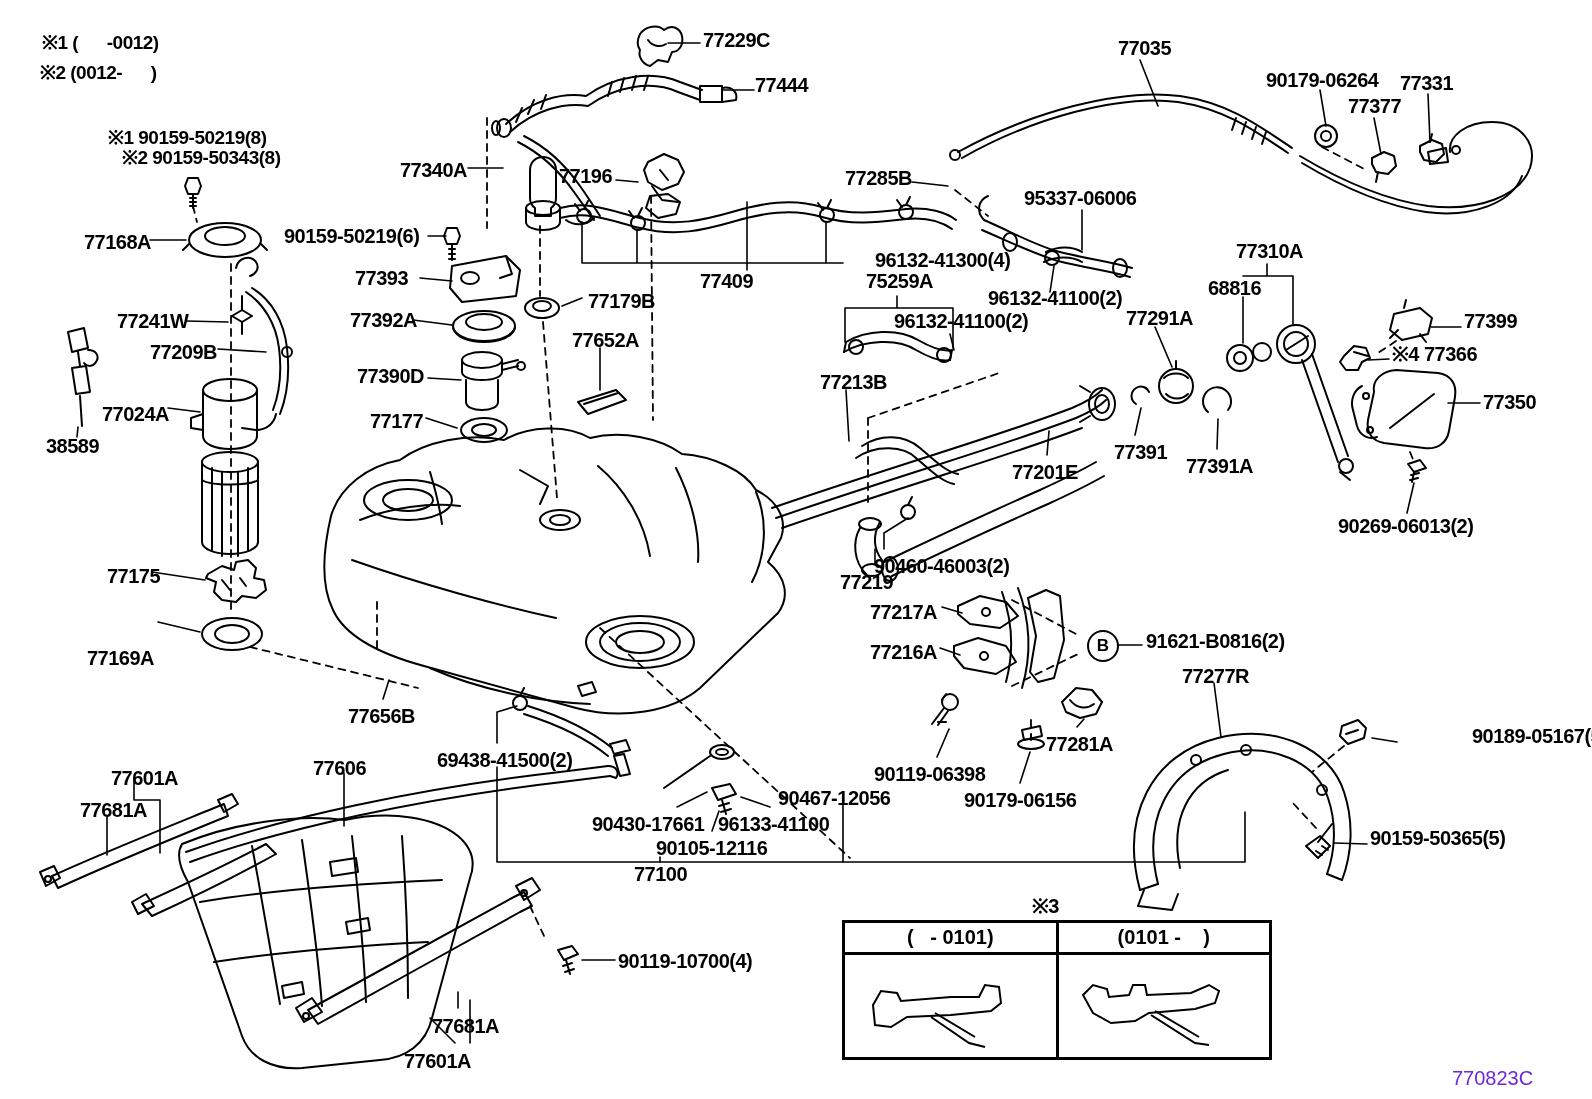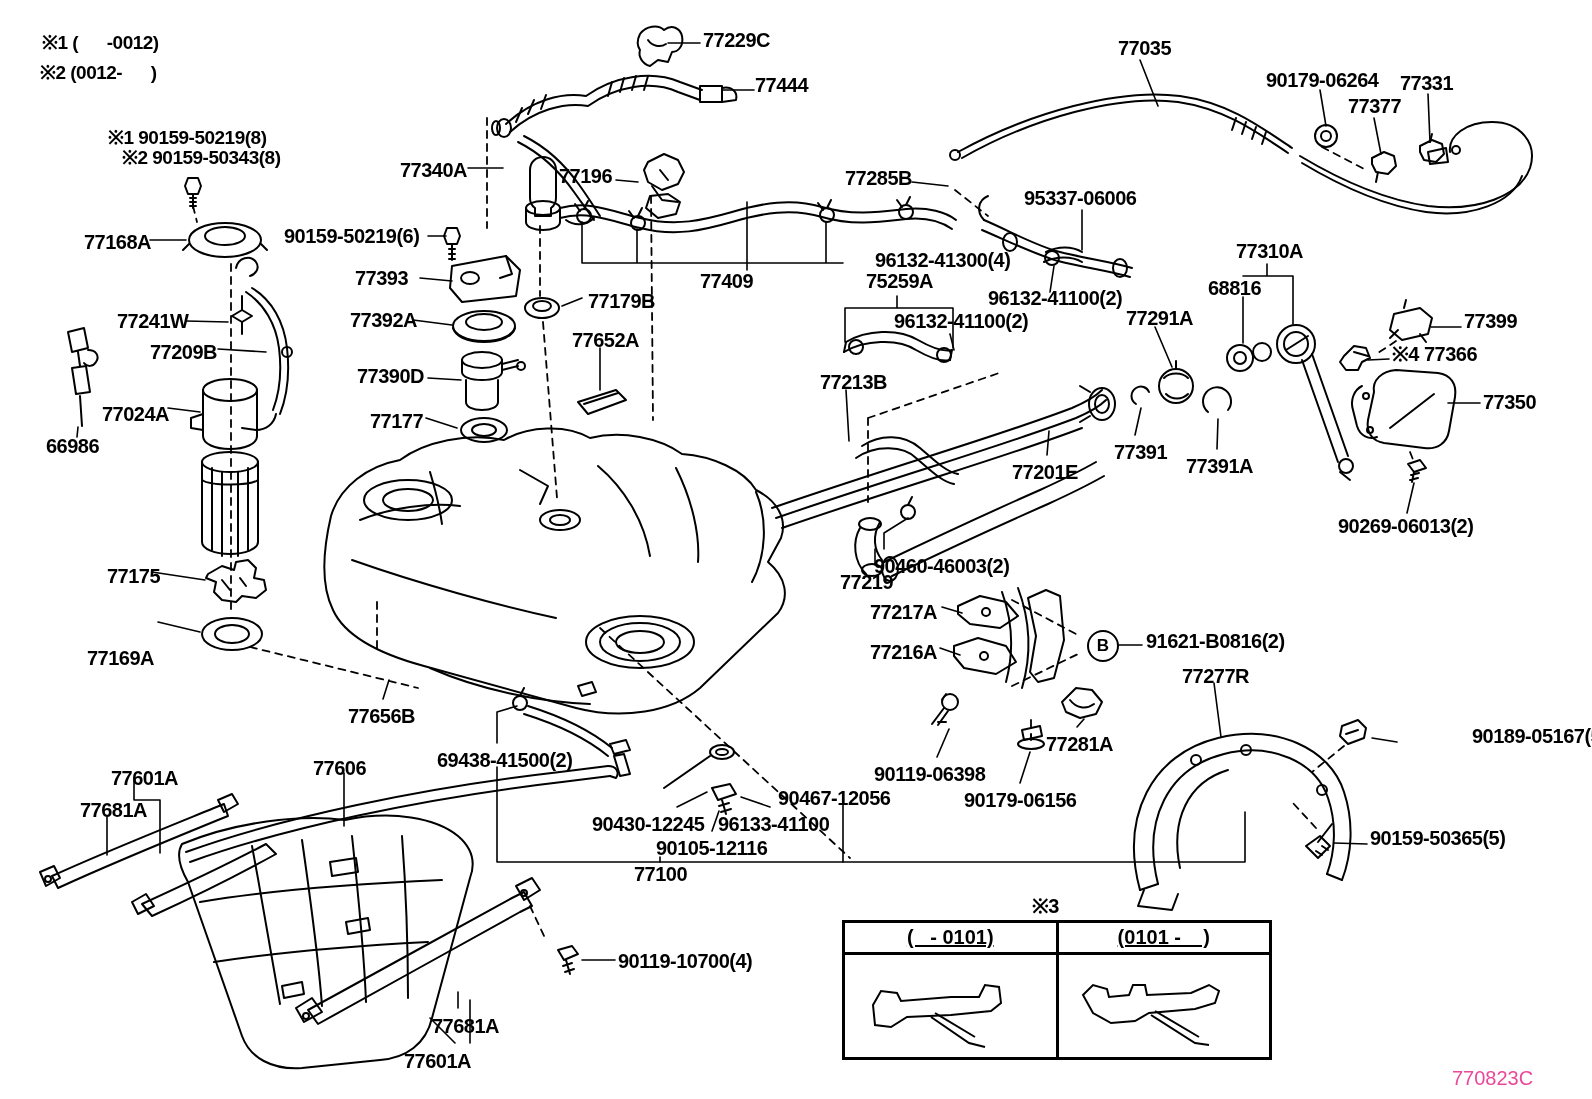--- a/index.html
+++ b/index.html
@@ -3,29 +3,29 @@
 <meta charset="utf-8">
 <style>
   html,body{margin:0;padding:0;background:#fff;}
   #stage{position:relative;width:1592px;height:1099px;background:#ffffff;overflow:hidden;
          font-family:"Liberation Sans",sans-serif;color:#000;}
   #art{position:absolute;left:0;top:0;}
   .lbl{position:absolute;font:700 20px/1.05 "Liberation Sans",sans-serif;
        letter-spacing:-0.5px;white-space:pre;color:#000;}
   .note{position:absolute;font:700 19px/1.05 "Liberation Sans",sans-serif;
         letter-spacing:-0.5px;white-space:pre;color:#000;}
-  .code{position:absolute;font:400 20px/1.05 "Liberation Sans",sans-serif;color:#ec4899;}
+  .code{position:absolute;font:400 20px/1.05 "Liberation Sans",sans-serif;color:#6d28d9;}
   .bmark{position:absolute;width:28px;height:28px;border:2px solid #000;border-radius:50%;
          display:flex;align-items:center;justify-content:center;
          font:700 17px "Liberation Sans",sans-serif;background:#fff;}
   .tbl{position:absolute;left:842px;top:920px;width:424px;height:134px;
        border:3px solid #000;display:flex;flex-direction:column;background:#fff;}
   .tbl-head{display:flex;height:30px;border-bottom:3px solid #000;}
   .tbl-head .cell{flex:1;display:flex;align-items:center;justify-content:center;
-        font:700 20px "Liberation Sans",sans-serif;white-space:pre;text-decoration:underline;}
+        font:700 20px "Liberation Sans",sans-serif;white-space:pre;}
   .tbl-body{display:flex;flex:1;}
   .tbl-body .cell{flex:1;position:relative;}
   .cell.right{border-left:3px solid #000;}
 </style>
 </head>
 <body>
 
 <div id="stage">
 
 <svg id="art" width="1592" height="1099" viewBox="0 0 1592 1099">
@@ -389,41 +389,41 @@
 <div class="lbl" style="left:572px;top:330px">77652A</div>
 <div class="lbl" style="left:1392px;top:344px">※4 77366</div>
 <div class="lbl" style="left:357px;top:366px">77390D</div>
 <div class="lbl" style="left:820px;top:372px">77213B</div>
 <div class="lbl" style="left:1483px;top:392px">77350</div>
 <div class="lbl" style="left:102px;top:404px">77024A</div>
 <div class="lbl" style="left:370px;top:411px">77177</div>
 <div class="lbl" style="left:1114px;top:442px">77391</div>
 <div class="lbl" style="left:1012px;top:462px">77201E</div>
 <div class="lbl" style="left:1186px;top:456px">77391A</div>
-<div class="lbl" style="left:46px;top:436px">66986</div>
+<div class="lbl" style="left:46px;top:436px">38589</div>
 <div class="lbl" style="left:1338px;top:516px">90269-06013(2)</div>
 <div class="lbl" style="left:874px;top:556px">90460-46003(2)</div>
 <div class="lbl" style="left:840px;top:572px">77219</div>
 <div class="lbl" style="left:107px;top:566px">77175</div>
 <div class="lbl" style="left:870px;top:602px">77217A</div>
 <div class="lbl" style="left:87px;top:648px">77169A</div>
 <div class="lbl" style="left:1146px;top:631px">91621-B0816(2)</div>
 <div class="lbl" style="left:870px;top:642px">77216A</div>
 <div class="lbl" style="left:1182px;top:666px">77277R</div>
 <div class="lbl" style="left:348px;top:706px">77656B</div>
 <div class="lbl" style="left:437px;top:750px">69438-41500(2)</div>
 <div class="lbl" style="left:1472px;top:726px">90189-05167(5)</div>
 <div class="lbl" style="left:111px;top:768px">77601A</div>
 <div class="lbl" style="left:313px;top:758px">77606</div>
 <div class="lbl" style="left:80px;top:800px">77681A</div>
 <div class="lbl" style="left:778px;top:788px">90467-12056</div>
 <div class="lbl" style="left:874px;top:764px">90119-06398</div>
 <div class="lbl" style="left:964px;top:790px">90179-06156</div>
 <div class="lbl" style="left:1046px;top:734px">77281A</div>
-<div class="lbl" style="left:592px;top:814px">90430-12245</div>
+<div class="lbl" style="left:592px;top:814px">90430-17661</div>
 <div class="lbl" style="left:718px;top:814px">96133-41100</div>
 <div class="lbl" style="left:656px;top:838px">90105-12116</div>
 <div class="lbl" style="left:634px;top:864px">77100</div>
 <div class="lbl" style="left:1370px;top:828px">90159-50365(5)</div>
 <div class="lbl" style="left:618px;top:951px">90119-10700(4)</div>
 <div class="lbl" style="left:432px;top:1016px">77681A</div>
 <div class="lbl" style="left:404px;top:1051px">77601A</div>
 
 <div class="bmark" style="left:1087px;top:630px">B</div>
 

